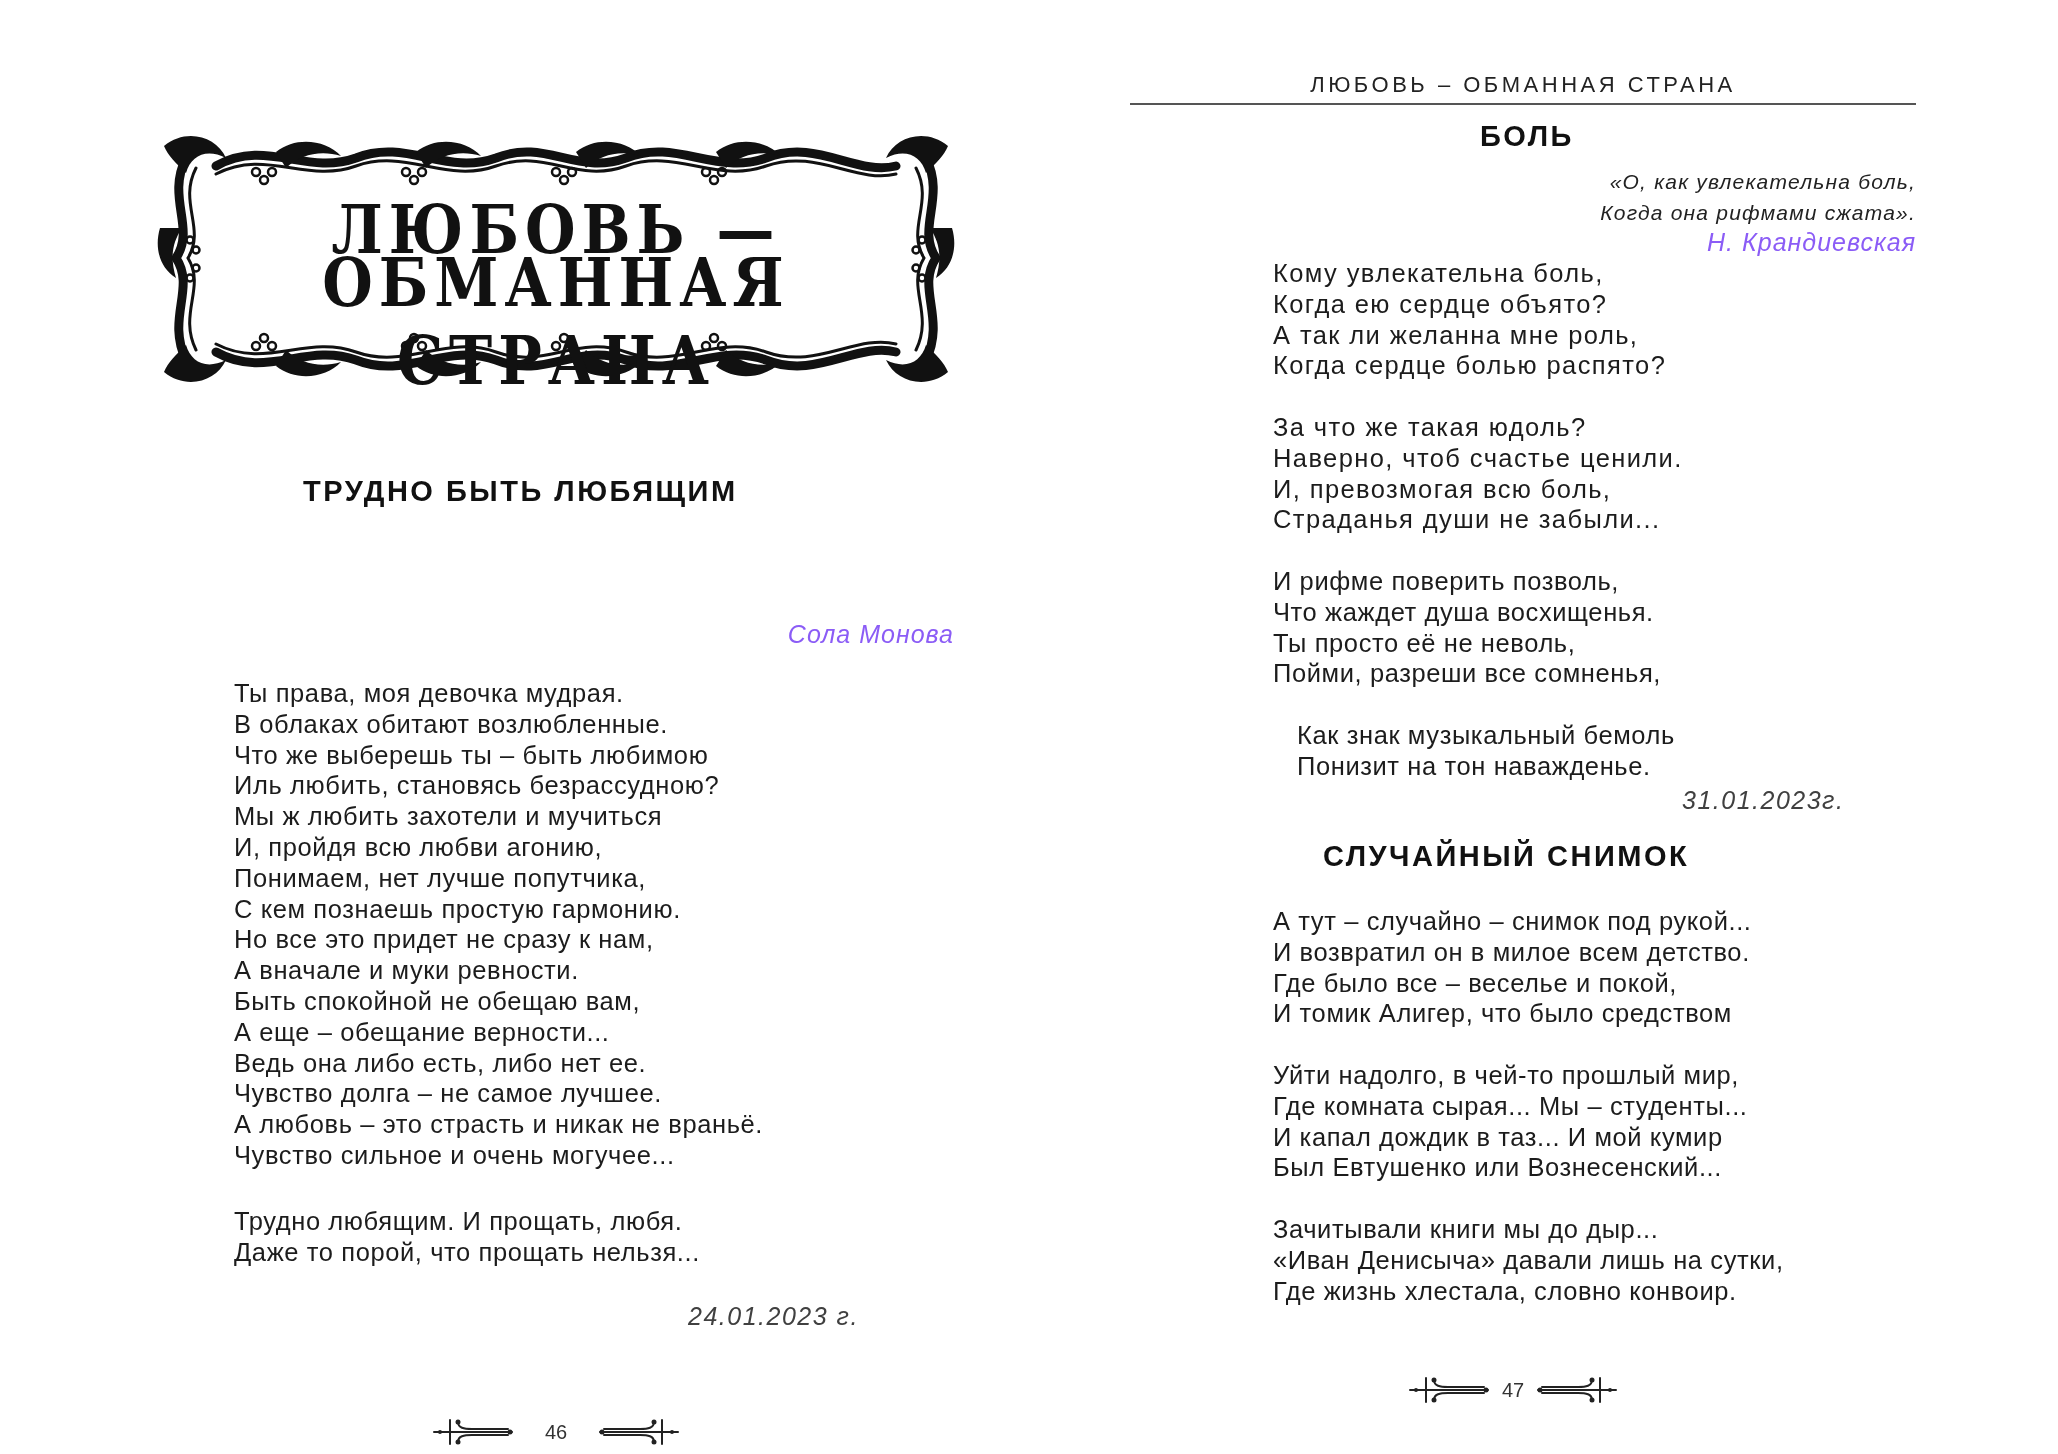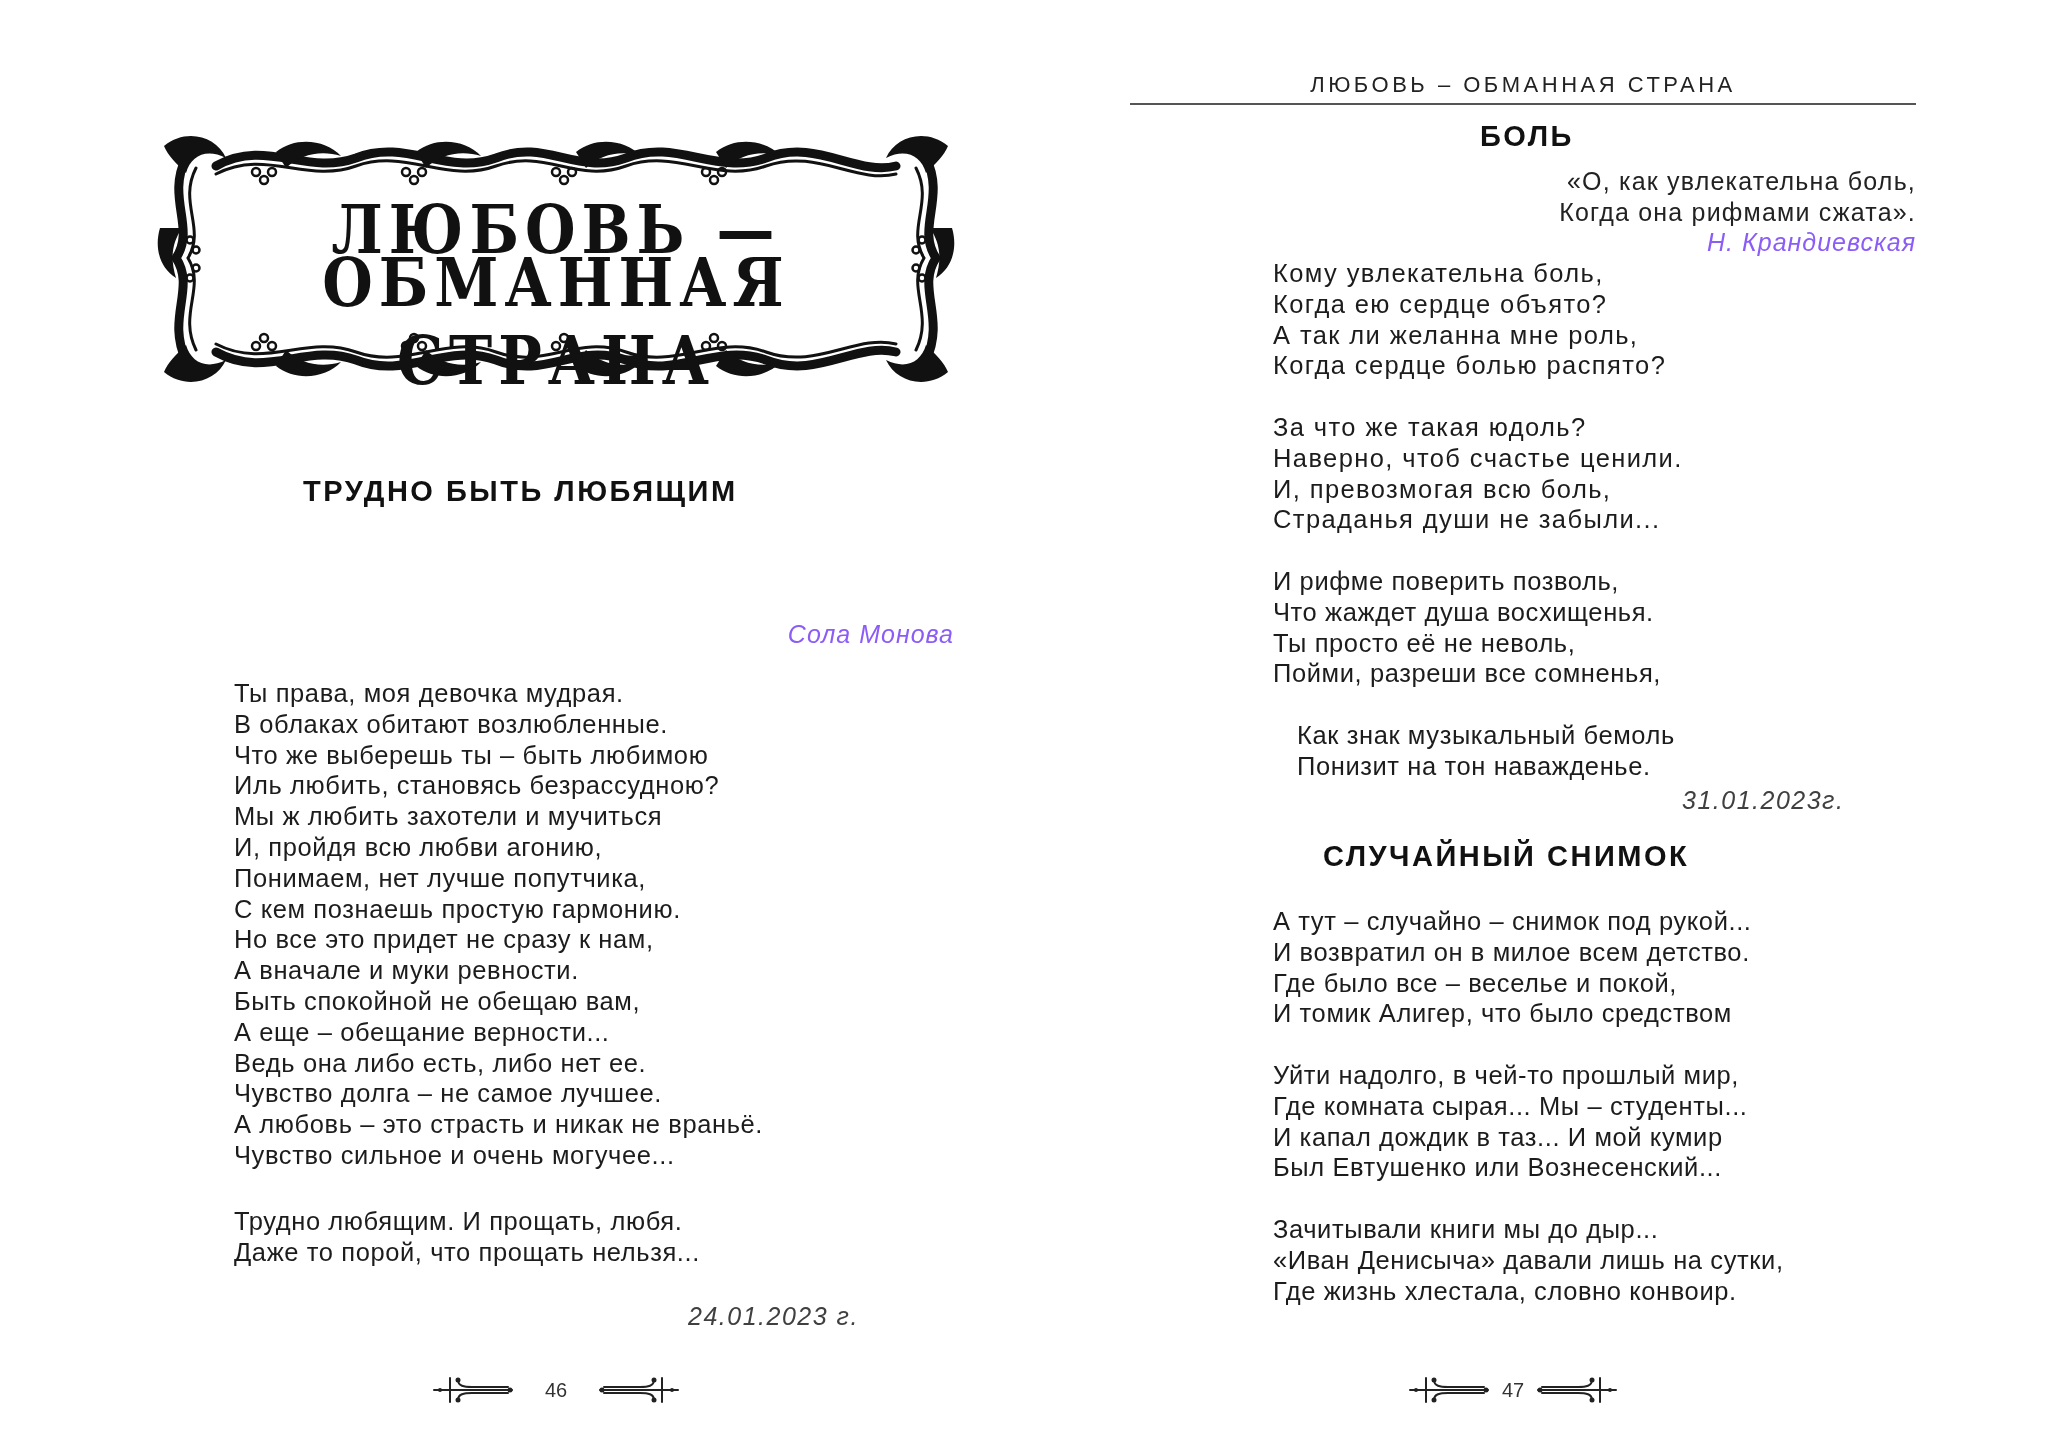--- a/index.html
+++ b/index.html
@@ -12,21 +12,21 @@
   .frame { position:absolute; left:156px; top:128px; width:800px; height:262px; }
   .frame svg { position:absolute; left:0; top:0; width:800px; height:262px; }
   .frame-title { position:absolute; left:0; right:0; text-align:center;
                  font-family:"DejaVu Serif", serif; font-weight:bold; color:#111;
                  font-size:58px; letter-spacing:6px; transform:scaleY(1.15); }
   .frame-title.l1 { top:68px; }
   .frame-title.l2 { top:126px; }
 
   .poem-title { position:absolute; font-weight:bold; font-size:29px; letter-spacing:2.5px; color:#111;
                 font-family:"Liberation Sans", sans-serif; }
-  .epigraph { position:absolute; font-size:25px; line-height:31px; color:#222;
+  .epigraph { position:absolute; font-style:italic; font-size:21px; line-height:31px; color:#222;
               letter-spacing:1.2px; }
   .epigraph-line { display:block; white-space:nowrap; }
   .epigraph.right-align .epigraph-line { text-align:right; }
   .epigraph.justify .epigraph-line { text-align:justify; text-align-last:justify; }
   .epigraph.justify .epigraph-line.last { text-align-last:left; }
   .author { position:absolute; font-style:italic; font-size:25px; color:#8b5cf6; letter-spacing:1px; text-align:right; }
 
   .stanza { position:absolute; font-size:25.5px; line-height:30.8px; color:#1c1c1c; letter-spacing:0.6px; }
   .verse-line { display:block; white-space:nowrap; }
 
@@ -143,21 +143,21 @@
     <span class="verse-line">Чувство сильное и очень могучее...</span>
   </div>
 
   <div class="stanza" style="left:234px; top:1206px;">
     <span class="verse-line">Трудно любящим. И прощать, любя.</span>
     <span class="verse-line">Даже то порой, что прощать нельзя...</span>
   </div>
 
   <div class="date" style="left:688px; top:1302px;">24.01.2023 г.</div>
 
-  <div class="folio" style="left:432px; top:1374px;gap:31px;">
+  <div class="folio" style="left:432px; top:1416px;gap:31px;">
     <svg viewBox="0 0 82 32" xmlns="http://www.w3.org/2000/svg">
       <g stroke="#222" fill="none" stroke-width="2" stroke-linecap="round">
         <line x1="2" y1="16" x2="80" y2="16"></line>
         <line x1="18" y1="4" x2="18" y2="28"></line>
         <path d="M26,6 C26,12 32,13 40,13 L76,13"></path>
         <path d="M26,26 C26,20 32,19 40,19 L76,19"></path>
       </g>
       <g fill="#222">
           <circle cx="26" cy="6" r="2.5"></circle>
           <circle cx="26" cy="26" r="2.5"></circle>

